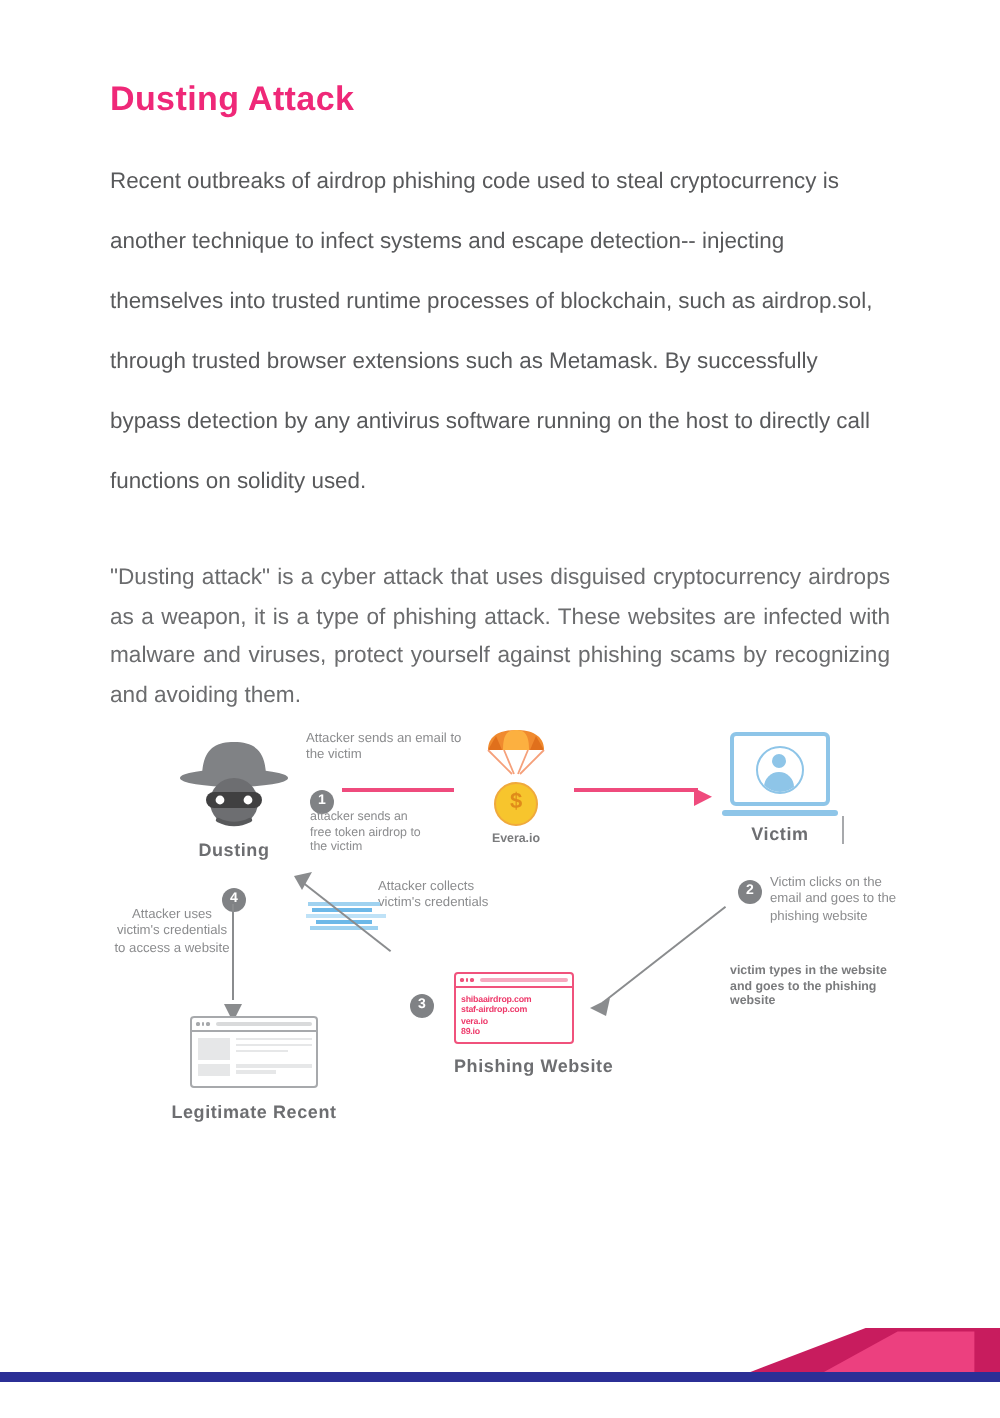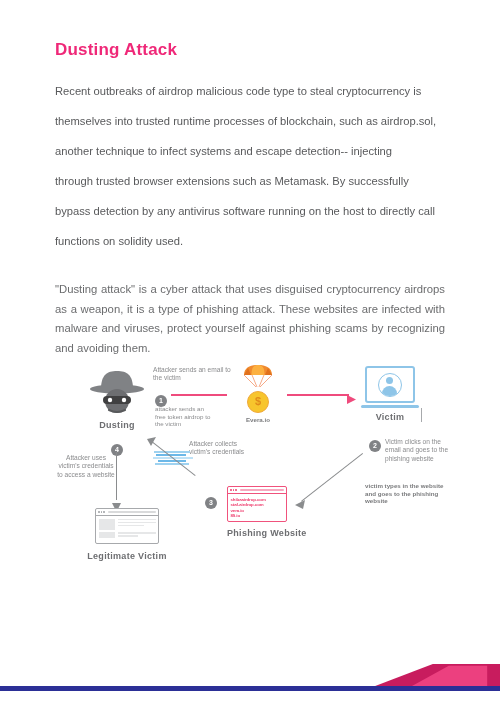--- a/index.html
+++ b/index.html
@@ -102,23 +102,23 @@
 </style>
 </head>
 <body>
 
 <div class="page">
 
   <div class="content">
     <h1 class="title">Dusting Attack</h1>
 
     <div class="para1">
-      <p>Recent outbreaks of airdrop malicious code type to steal cryptocurrency is</p>
+      <p>Recent outbreaks of airdrop phishing code used to steal cryptocurrency is</p>
+      <p>another technique to infect systems and escape detection-- injecting</p>
       <p>themselves into trusted runtime processes of blockchain, such as airdrop.sol,</p>
-      <p>another technique to infect systems and escape detection-- injecting</p>
       <p>through trusted browser extensions such as Metamask. By successfully</p>
       <p>bypass detection by any antivirus software running on the host to directly call</p>
       <p>functions on solidity used.</p>
     </div>
 
     <div class="para2">
       <p>"Dusting attack" is a cyber attack that uses disguised cryptocurrency airdrops as a weapon, it is a type of phishing attack. These websites are infected with malware and viruses, protect yourself against phishing scams by recognizing and avoiding them.</p>
     </div>
   </div>
 
@@ -274,21 +274,21 @@
             <div class="lg-row">
               <div class="lg-img" style="height:6px"></div>
               <div class="lg-lines">
                 <div class="lg-line"></div>
                   <div class="lg-line" style="width:55%"></div>
               </div>
             </div>
           </div>
         </div>
       </div>
-      <div class="node-label" style="margin-top:7px;">Legitimate Victim</div>
+      <div class="node-label" style="margin-top:7px;">Legitimate Recent</div>
     </div>
 
   </div>
 
   <div class="footer-wedge">
     <div class="wedge-a"></div>
     <div class="wedge-b"></div>
   </div>
   <div class="footer-bar"></div>
 

